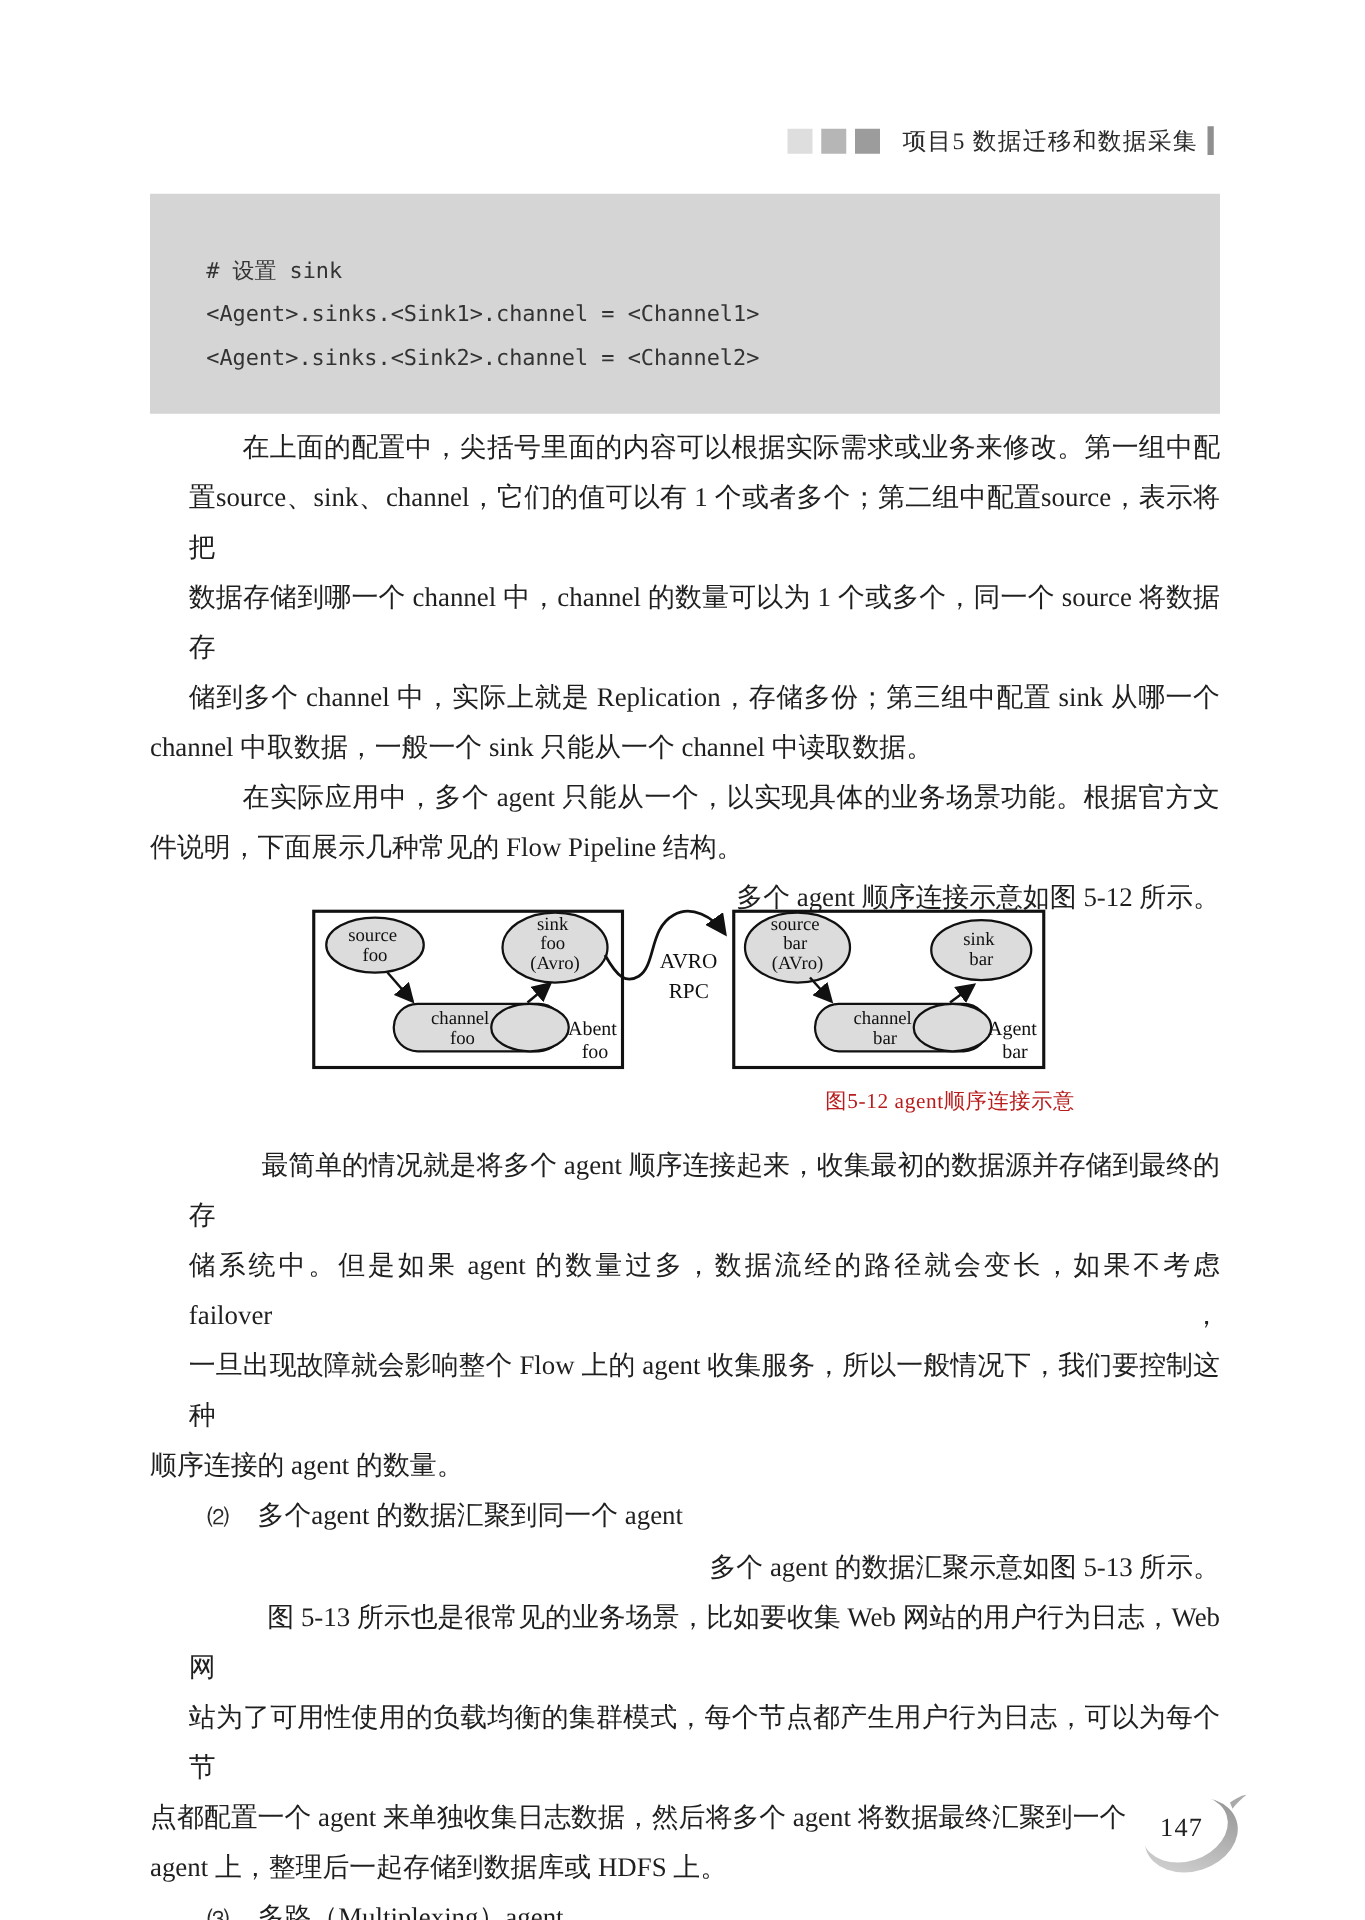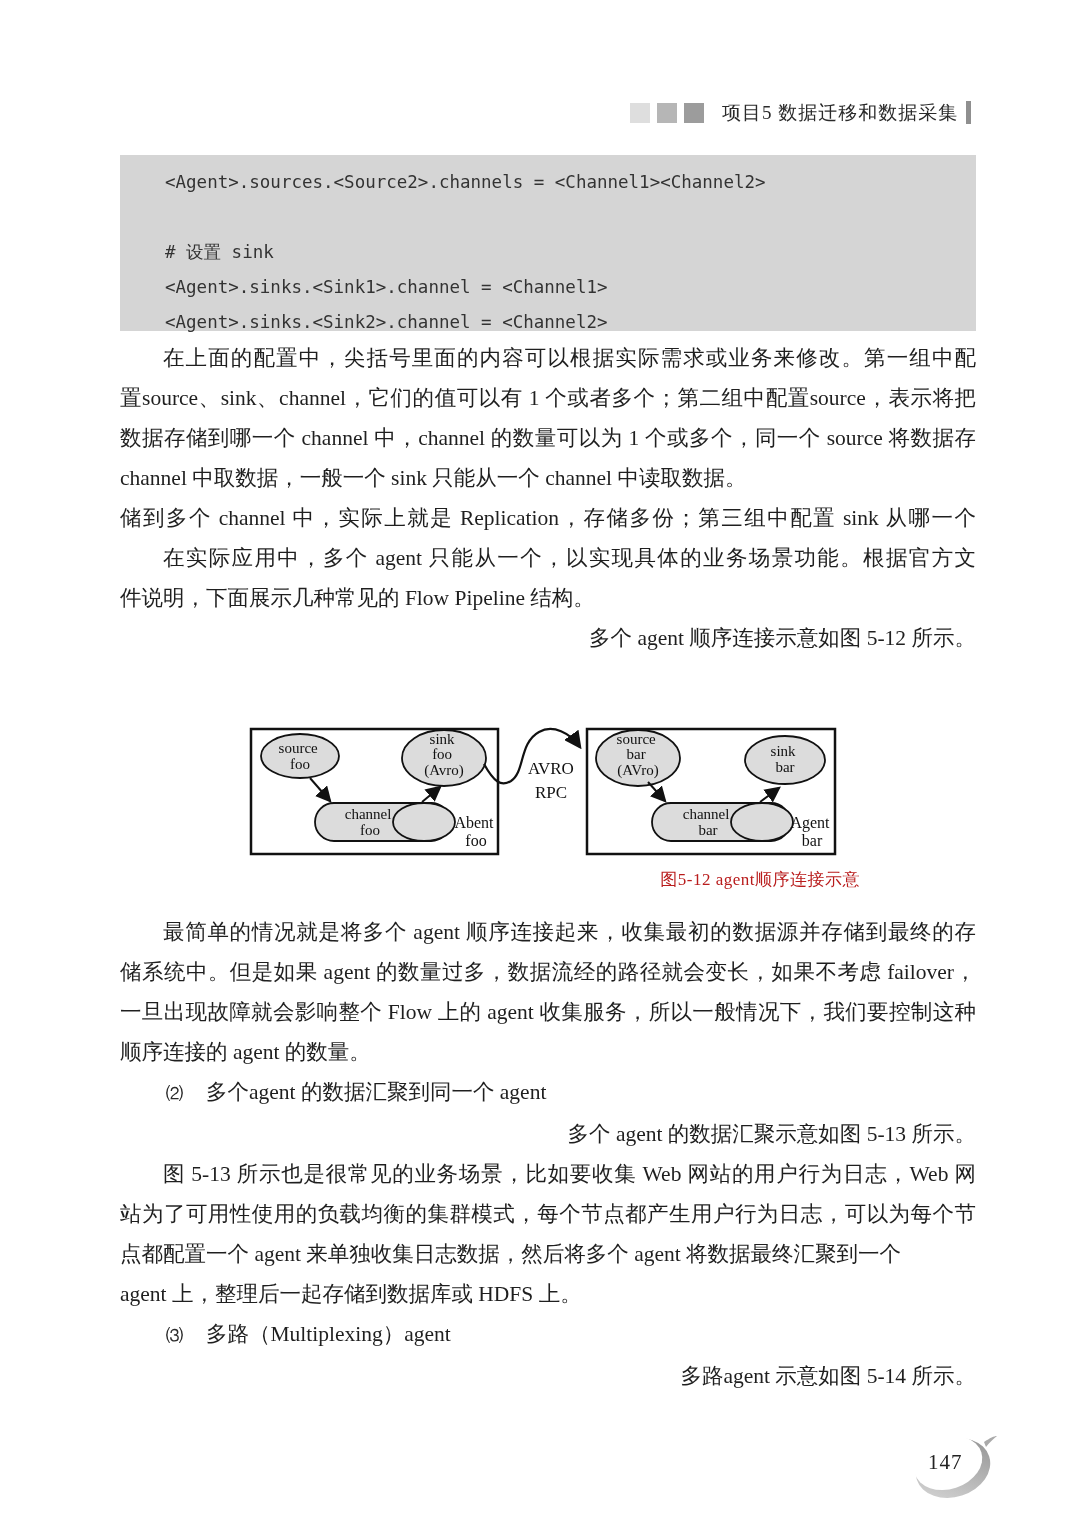--- a/index.html
+++ b/index.html
@@ -30,21 +30,21 @@
     font-family: "DejaVu Sans Mono", "Liberation Mono", monospace;
     font-size: 17.5px; color: #333333;
   }
   .code-line { min-height: 35px; line-height: 35px; white-space: pre; }
 
   
   .text-col { position: absolute; left: 120px; width: 856px; }
   .col-a { top: 338px; }
   .col-b { top: 912px; }
   .tl { font-size: 21.5px; line-height: 40px; white-space: nowrap; }
-  .tl.j { white-space: normal; text-align: justify; text-align-last: justify; }
+  .tl.j { white-space: normal; text-align: justify; text-align-last: justify; margin-left: 31px; }
   .tl.ind { padding-left: 43px; text-align: right; }
   .tl.j.ind { padding-left: 0; text-indent: 43px; }
   .list-line { font-size: 21.5px; line-height: 40px; padding-left: 46px; }
   .list-marker { display: inline-block; width: 40px; font-size: 17px; color: #2a2a2a; }
 
   
   .figure-wrap { position: absolute; top: 722px; left: 248px; width: 612px; }
   .fig-caption { margin-top: 6px; text-align: right; font-size: 17px; color: #b91c1c; letter-spacing: 0.5px; }
   svg text { font-family: "Liberation Serif", "DejaVu Serif", serif; fill: #111; }
 
@@ -62,33 +62,32 @@
 
   <div class="hdr-squares">
     <span class="sq sq1"></span>
     <span class="sq sq2"></span>
     <span class="sq sq3"></span>
   </div>
   <div class="hdr-title">项目5 数据迁移和数据采集</div>
   <div class="hdr-bar"></div>
 
   <div class="code-block">
-    <div class="code-line">&lt;Agent&gt;.sources.&lt;Source2&gt;.channels = &lt;Channel1&gt;&lt;Channel2&gt;</div>
     <div class="code-line"></div>
     <div class="code-line"># 设置 sink</div>
     <div class="code-line">&lt;Agent&gt;.sinks.&lt;Sink1&gt;.channel = &lt;Channel1&gt;</div>
     <div class="code-line">&lt;Agent&gt;.sinks.&lt;Sink2&gt;.channel = &lt;Channel2&gt;</div>
   </div>
 
   <div class="text-col col-a">
     <div class="tl j ind">在上面的配置中，尖括号里面的内容可以根据实际需求或业务来修改。第一组中配</div>
     <div class="tl j">置source、sink、channel，它们的值可以有 1 个或者多个；第二组中配置source，表示将把</div>
     <div class="tl j">数据存储到哪一个 channel 中，channel 的数量可以为 1 个或多个，同一个 source 将数据存</div>
+    <div class="tl j">储到多个 channel 中，实际上就是 Replication，存储多份；第三组中配置 sink 从哪一个</div>
     <div class="tl">channel 中取数据，一般一个 sink 只能从一个 channel 中读取数据。</div>
-    <div class="tl j">储到多个 channel 中，实际上就是 Replication，存储多份；第三组中配置 sink 从哪一个</div>
     <div class="tl j ind">在实际应用中，多个 agent 只能从一个，以实现具体的业务场景功能。根据官方文</div>
     <div class="tl">件说明，下面展示几种常见的 Flow Pipeline 结构。</div>
     <div class="tl ind">多个 agent 顺序连接示意如图 5-12 所示。</div>
   </div>
 
   <div class="figure-wrap">
     <svg width="612" height="136" viewBox="0 0 612 136">
       <defs>
         <marker id="arr" viewBox="0 0 10 10" refX="8.5" refY="5" markerWidth="8" markerHeight="8" orient="auto-start-reverse">
           <path d="M0,0 L10,5 L0,10 z" fill="#111"></path>

